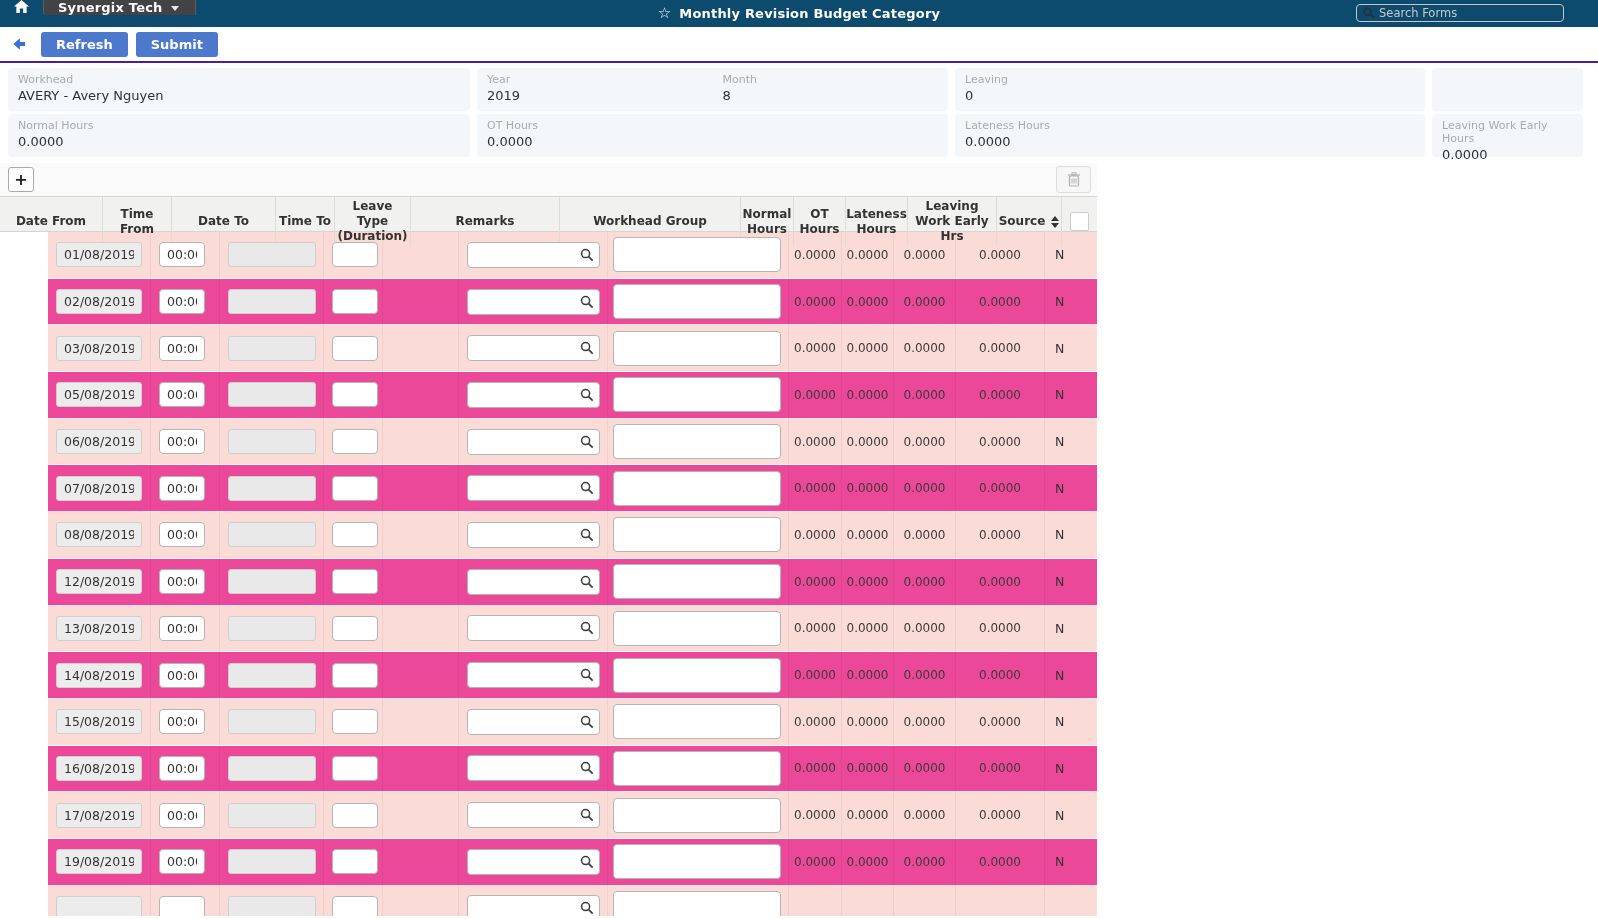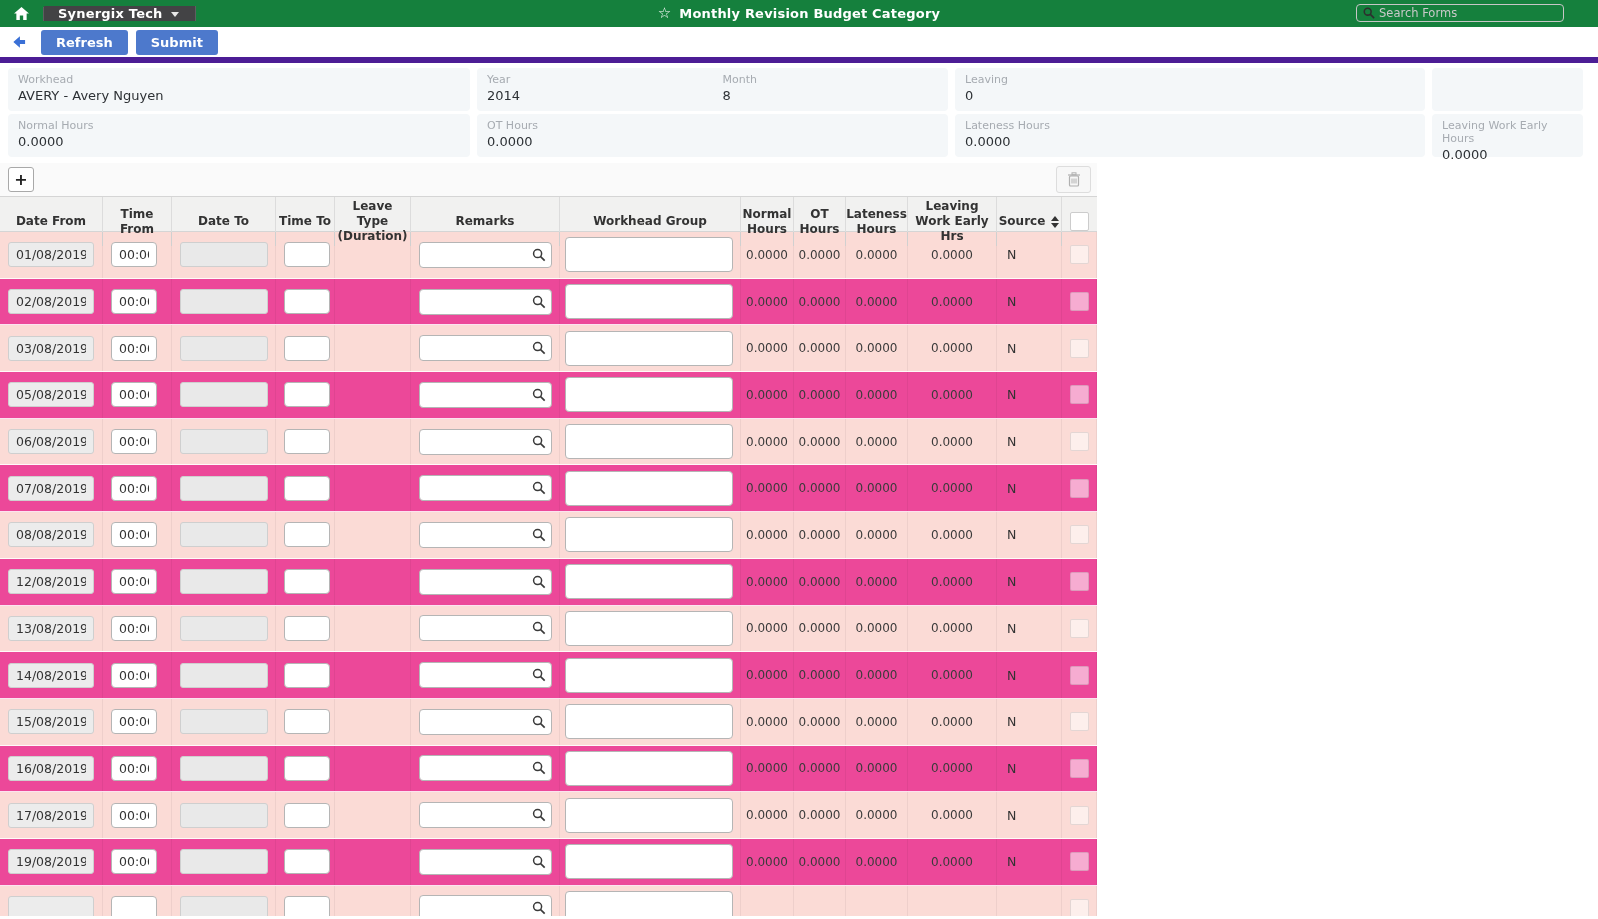--- a/index.html
+++ b/index.html
@@ -1,39 +1,39 @@
 <!DOCTYPE html>
 <html><head>
 <meta charset="utf-8">
 <style>
   * { box-sizing: border-box; margin: 0; padding: 0; }
   html,body { width:1598px; height:919px; overflow:hidden; background:#fff;
     font-family:"DejaVu Sans","Liberation Sans",sans-serif; }
 
   
-  .topbar { height:27px; background:#15803d; display:flex; align-items:center; position:relative; }
+  .topbar { height:27px; background:#0c4a6e; display:flex; align-items:flex-start; position:relative; }
   .home-btn { width:44px; display:flex; align-items:center; justify-content:center;
     border-right:1px solid #5e5e60; cursor:pointer; }
   .brand { background:#434345; border-right:1px solid #5e5e60; display:flex; align-items:center;
     padding:0 16px 0 14px; gap:8px; cursor:pointer; }
   .brand span.lbl { color:#fff; font-size:13px; font-weight:bold; letter-spacing:.2px; }
   .caret { width:0; height:0; border-left:4px solid transparent; border-right:4px solid transparent;
     border-top:5px solid #e8e8e8; margin-top:1px; }
   .title-wrap { position:absolute; left:0; right:0; top:0; bottom:0; display:flex;
     align-items:center; justify-content:center; gap:8px; pointer-events:none; }
   .star { color:#fff; font-size:15px; line-height:1; pointer-events:auto; }
   .title-text { color:#fff; font-size:13px; font-weight:bold; letter-spacing:.2px; }
   .search-wrap { position:absolute; right:34px; top:4px; width:208px; height:18px;
     border:1px solid #c6c6c6; border-radius:4px; display:flex; align-items:center; padding:0 6px; gap:4px; }
   .search-wrap input { flex:1; background:transparent; border:none; outline:none;
     font-size:11.5px; color:#ddd; font-family:inherit; }
   .search-wrap input::placeholder { color:#c9c9c9; }
 
   
-  .toolbar { height:36px; background:#fff; border-bottom:6px solid #4c1d95;
+  .toolbar { height:36px; background:#fff; border-bottom:2px solid #4c1d95;
     display:flex; align-items:center; padding-left:10px; }
   .back-ic { margin-right:14px; cursor:pointer; display:flex; }
   .btn { background:#4d79cc; color:#fff; font-weight:bold; font-size:13px; border:none;
     border-radius:3px; padding:5px 15px; margin-right:8px; cursor:pointer; font-family:inherit; }
 
   
   .summary { padding:5px 8px 0 8px; }
   .sumrow { display:grid; grid-template-columns:462px 471px 470px 151px; gap:7px; margin-bottom:3px; }
   .fbox { background:#f4f7f9; border-radius:4px; height:43px; padding:5px 10px; }
   .fbox .flabel { font-size:11px; color:#a6abb1; margin-bottom:2px; }
@@ -56,21 +56,21 @@
   .th { display:flex; align-items:center; justify-content:center; text-align:center;
     font-size:12px; font-weight:bold; color:#333; line-height:1.25; border-right:1px solid #dcdcdc;
     padding:2px 3px; }
   .th:last-child { border-right:none; }
   .sort { display:inline-flex; flex-direction:column; gap:2px; margin-left:6px; }
   .sort i { width:0; height:0; border-left:4px solid transparent; border-right:4px solid transparent; }
   .sort .up { border-bottom:5px solid #333; }
   .sort .down { border-top:5px solid #333; }
   .hcbx { width:19px; height:19px; background:#fff; border:1px solid #ccc; border-radius:2px; }
 
-  .tbody { max-height:684px; overflow:hidden; }
+  .tbody { max-height:684px; overflow:hidden;padding-left:48px; }
   .trow { height:46.7px; border-bottom:1px solid rgba(255,255,255,0.85); }
   .trow.dark { background:#fbdbd6; }
   .trow.light { background:#ec4899; }
   .td { display:flex; align-items:center; border-right:1px solid rgba(0,0,0,0.05); overflow:hidden; }
   .td.center { justify-content:center; }
   .td.num { justify-content:center; font-size:12px; color:#3b3b3b; }
   .td.src { padding-left:10px; font-size:12.5px; color:#333; }
 
   .ro-input { width:86px; height:25px; margin-left:8px; background:#ececec; border:1px solid #cfcfcf;
     border-radius:3px; font-size:12.5px; color:#333; padding:0 7px; font-family:inherit; }
@@ -125,21 +125,21 @@
 
 <div class="summary">
   <div class="sumrow">
     <div class="fbox">
       <div class="flabel">Workhead</div>
       <div class="fvalue">AVERY - Avery Nguyen</div>
     </div>
     <div class="fbox split">
       <div class="sub">
         <div class="flabel">Year</div>
-        <div class="fvalue">2014</div>
+        <div class="fvalue">2019</div>
       </div>
       <div class="sub">
         <div class="flabel">Month</div>
         <div class="fvalue">8</div>
       </div>
     </div>
     <div class="fbox">
       <div class="flabel">Leaving</div>
       <div class="fvalue">0</div>
     </div>

